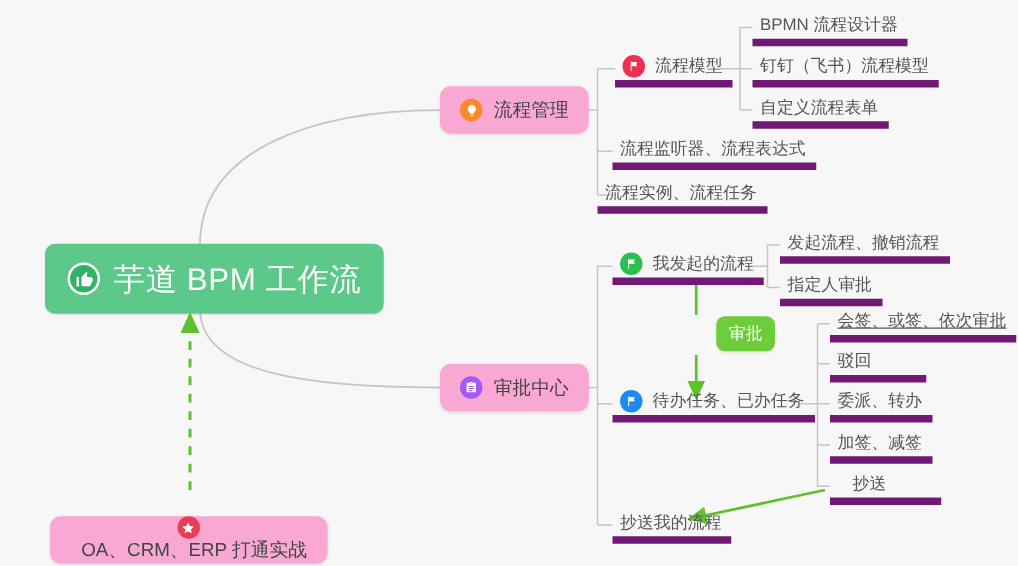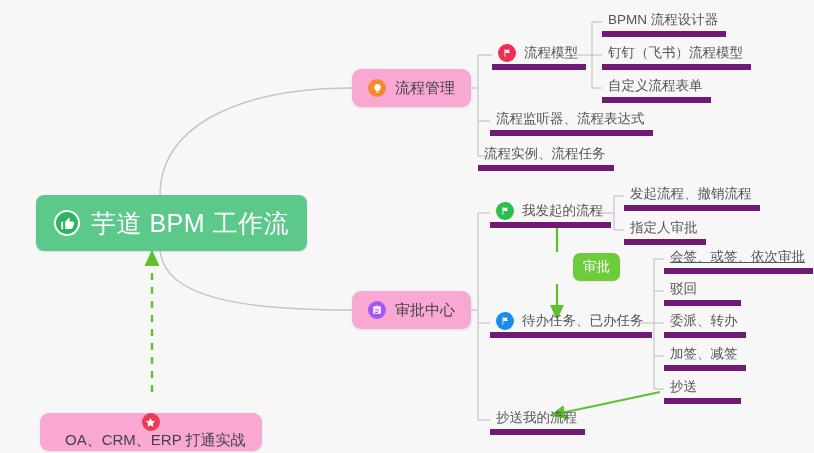--- a/index.html
+++ b/index.html
@@ -256,20 +256,20 @@
   <div class="node leaf noicon" style="left:664px; top:277px;">
     <span class="label" style="margin-left:0; padding-right:36px">驳回</span>
   </div>
   <div class="node leaf noicon" style="left:664px; top:309px;">
     <span class="label" style="margin-left:0">委派、转办</span>
   </div>
   <div class="node leaf noicon" style="left:664px; top:342px;">
     <span class="label" style="margin-left:0">加签、减签</span>
   </div>
   <div class="node leaf noicon" style="left:664px; top:375px;">
-    <span class="label" style="margin-left:0; padding-right:36px">抄送</span>
+    <span class="label" style="margin-left:12px; padding-right:36px">抄送</span>
   </div>
 
   <div class="node leaf noicon" style="left:490px; top:406px;">
     <span class="label" style="margin-left:0">抄送我的流程</span>
   </div>
 
 </div>
 
 </body></html>

